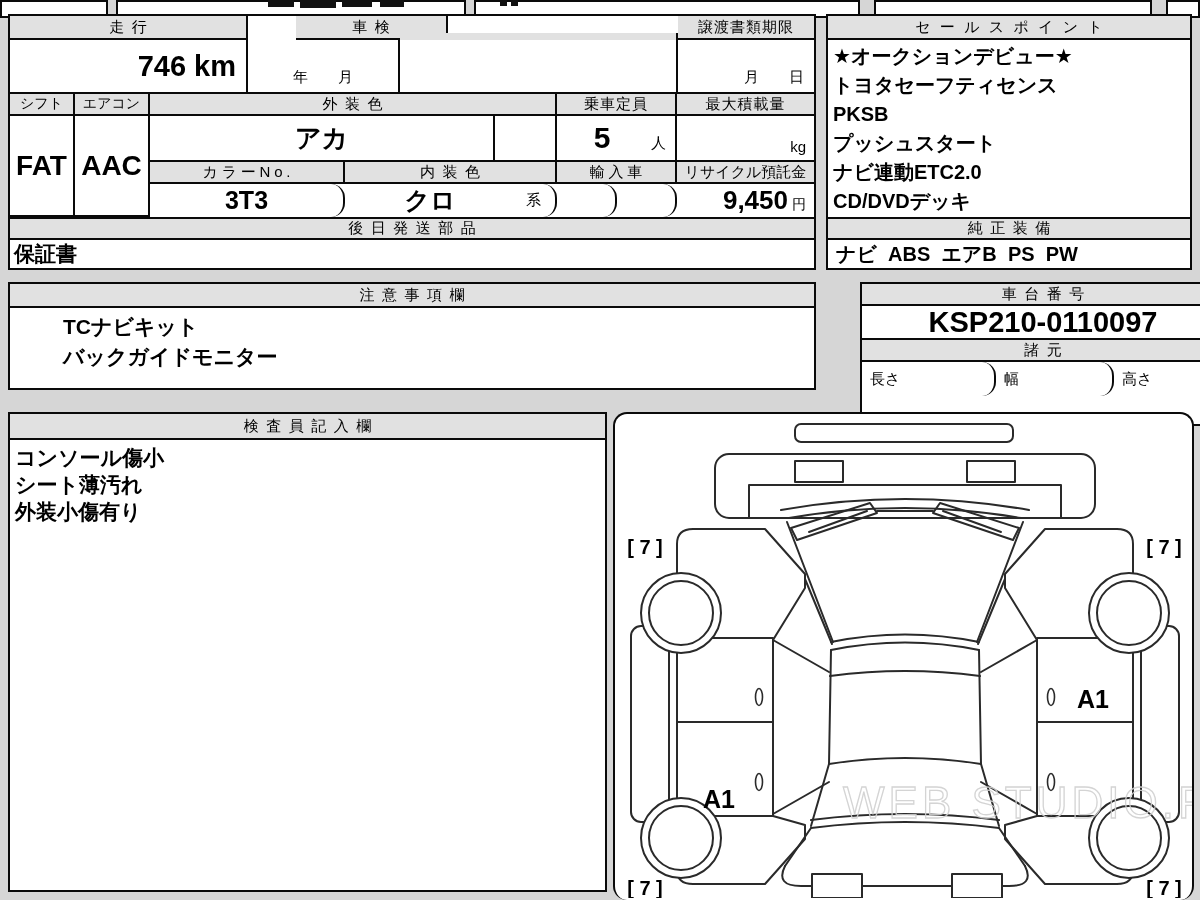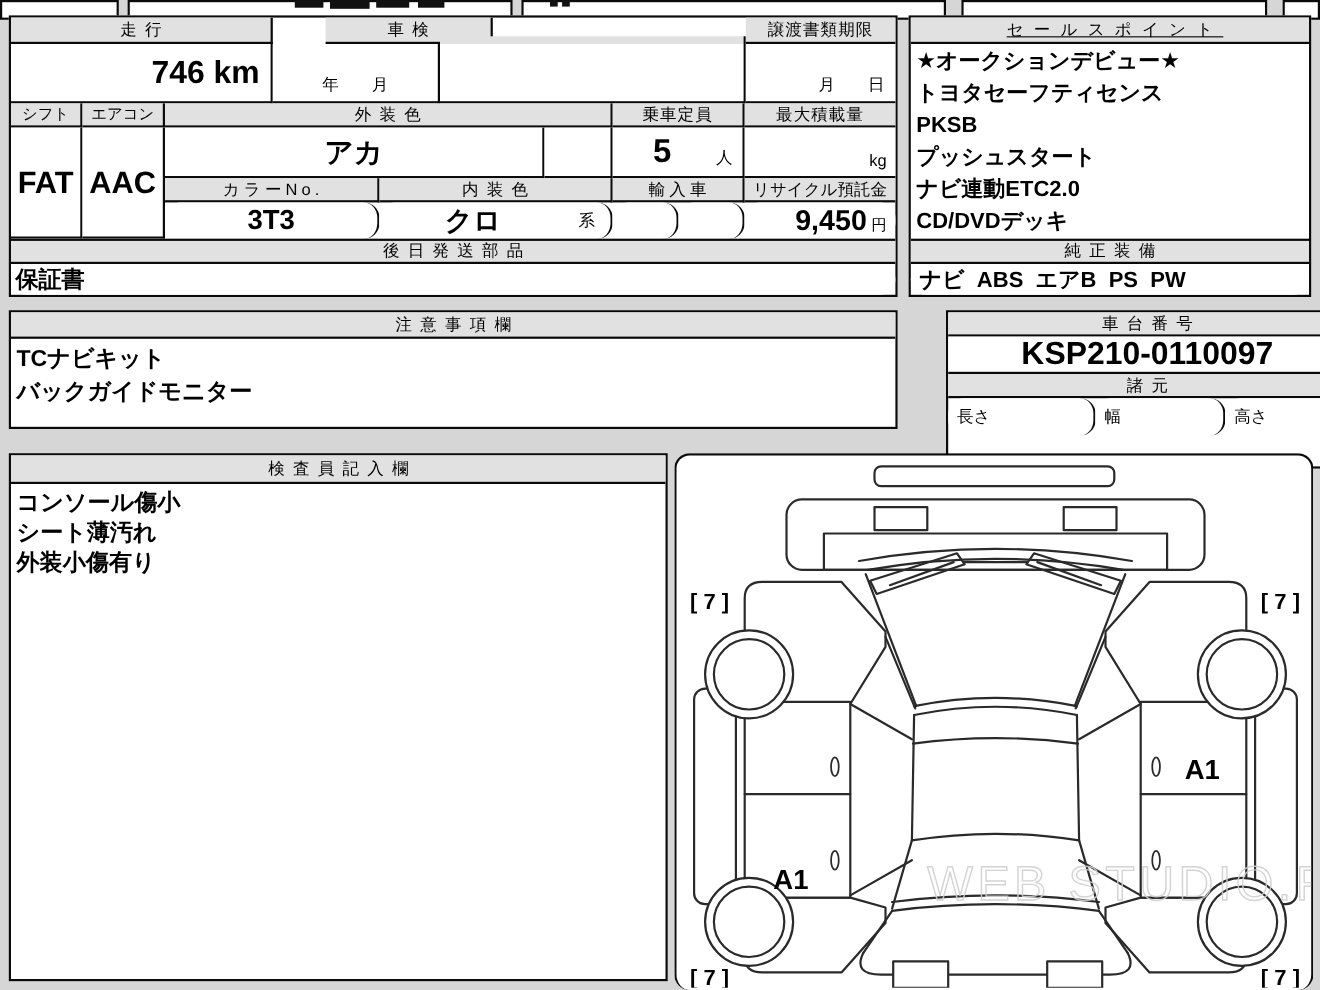--- a/index.html
+++ b/index.html
@@ -6,21 +6,21 @@
   .stage{position:relative;width:1200px;height:900px;background:#d6d6d6;overflow:hidden;
          font-family:"Liberation Sans","DejaVu Sans",sans-serif;color:#000;}
   .box{position:absolute;border:2px solid #0a0a0a;background:#fff;box-sizing:border-box;}
   .c{position:absolute;background:#fff;border-right:2px solid #0a0a0a;border-bottom:2px solid #0a0a0a;box-sizing:border-box;}
   .nr{border-right:none!important;}
   .nb{border-bottom:none!important;border-radius:14px;}
   .hd{background:#e1e1e1;display:flex;align-items:center;justify-content:center;font-size:15px;}
   .ls1{letter-spacing:1px;}
   .ls2{letter-spacing:.25em;text-indent:.25em;}
   .ls3{letter-spacing:.5em;text-indent:.5em;}
-  .ls4{letter-spacing:.62em;text-indent:.62em;text-decoration:underline;}
+  .ls4{letter-spacing:.62em;text-indent:.62em;}
   .v{display:flex;align-items:center;justify-content:center;font-weight:bold;}
   .strip{position:absolute;background:#fff;border:2px solid #0a0a0a;box-sizing:border-box;}
   .blob{position:absolute;background:#111;}
   .sline{height:29px;line-height:29px;font-weight:bold;font-size:20px;padding-left:5px;white-space:pre;}
   .nline{height:30px;line-height:30px;font-weight:bold;font-size:21px;padding-left:5px;}
   .iline{height:27px;line-height:27px;font-weight:bold;font-size:21px;padding-left:5px;}
   svg text{font-family:"Liberation Sans","DejaVu Sans",sans-serif;}
 </style>
 </head>
 <body>
@@ -100,21 +100,21 @@
       <div class="sline">プッシュスタート</div>
       <div class="sline">ナビ連動ETC2.0</div>
       <div class="sline">CD/DVDデッキ</div>
     </div>
     <div class="c hd ls3 nr" style="left:0;top:201px;width:362px;height:23px;border-top:2px solid #0a0a0a;">純正装備</div>
     <div class="c nr nb" style="left:0;top:224px;width:362px;height:28px;display:flex;align-items:center;padding-left:8px;font-weight:bold;font-size:20px;white-space:pre;">ナビ  ABS  エアB  PS  PW</div>
   </div>
 
   <div class="box" style="left:8px;top:282px;width:808px;height:108px;">
     <div class="c hd ls3 nr" style="left:0;top:0;width:804px;height:24px;">注意事項欄</div>
-    <div style="position:absolute;left:0;top:28px;width:804px;">
+    <div style="position:absolute;left:0;top:28px;width:804px;padding-left:48px;">
       <div class="nline">TCナビキット</div>
       <div class="nline">バックガイドモニター</div>
     </div>
   </div>
 
   <div class="box" style="left:860px;top:282px;width:366px;height:144px;">
     <div class="c hd ls3 nr" style="left:0;top:0;width:362px;height:22px;">車台番号</div>
     <div class="c v nr" style="left:0;top:22px;width:362px;height:34px;font-size:29px;">KSP210-0110097</div>
     <div class="c hd ls3 nr" style="left:0;top:56px;width:362px;height:22px;">諸元</div>
     <div class="c nb" style="left:0;top:78px;width:134px;height:34px;display:flex;align-items:center;padding-left:8px;font-size:15px;">長さ</div>

